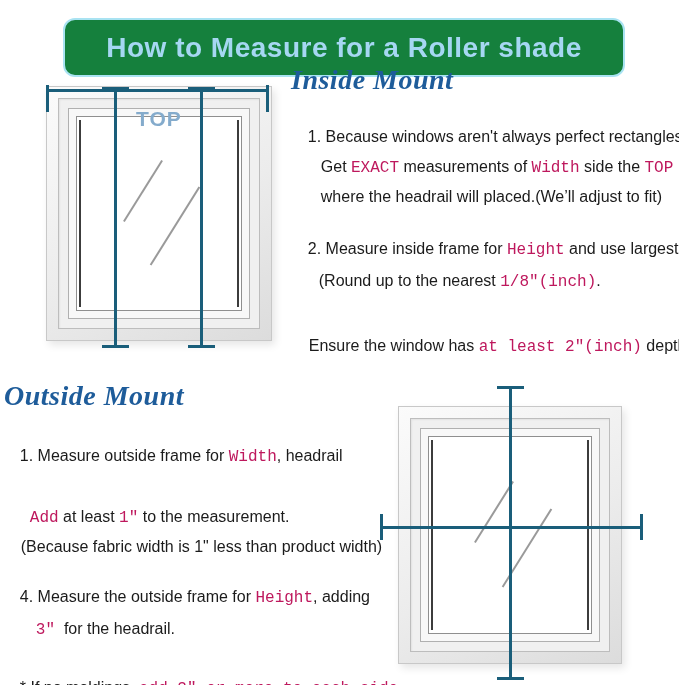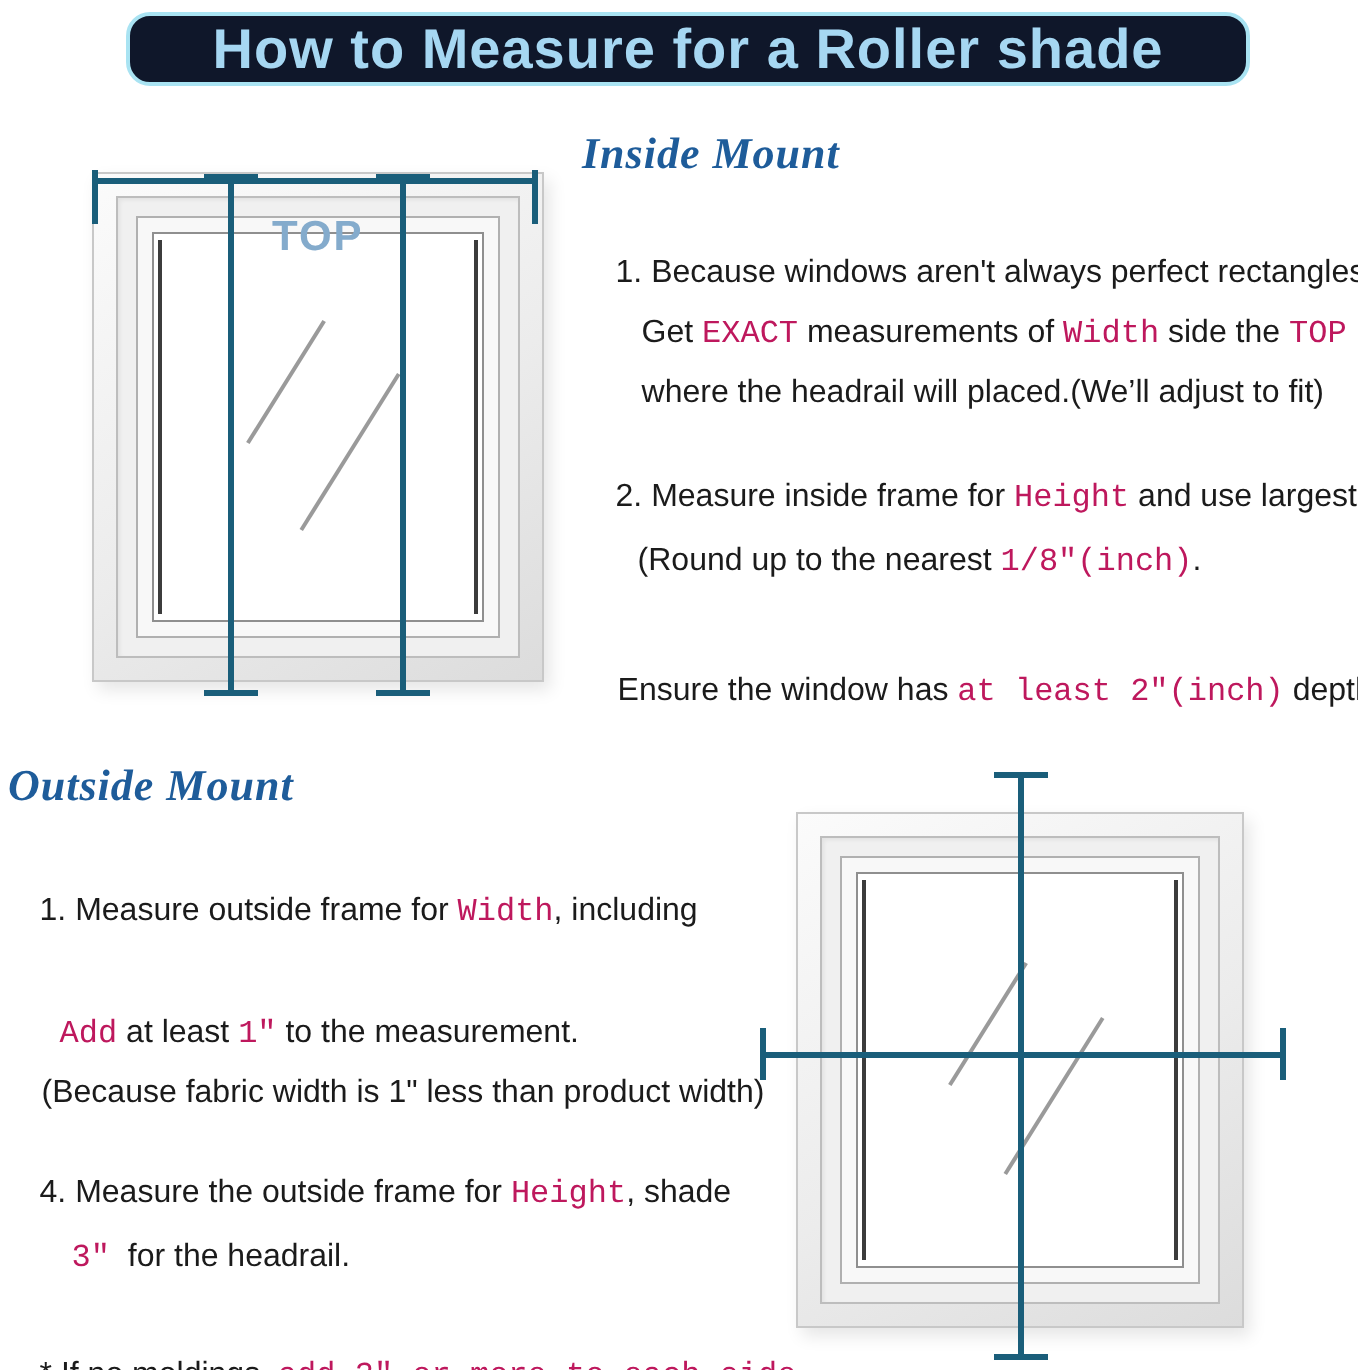--- a/index.html
+++ b/index.html
@@ -4,31 +4,31 @@
 <style>
   * { margin:0; padding:0; box-sizing:border-box; }
   body { background:#ffffff; }
   .canvas {
     position:relative; width:679px; height:685px; background:#ffffff;
     overflow:hidden; font-family:"Liberation Sans", sans-serif;
   }
 
   
   .banner {
-    position:absolute; left:63px; top:6px; width:562px; height:37px;
-    background:#0f172a; border:2px solid #A9E3F2; border-radius:12px;
+    position:absolute; left:63px; top:18px; width:562px; height:59px;
+    background:#15803d; border:2px solid #A9E3F2; border-radius:12px;
     display:flex; align-items:center; justify-content:center;
     color:#A6D7F2; font-size:28px; font-weight:bold; letter-spacing:0.5px;
     font-family:"Liberation Sans", sans-serif;
   }
 
   
   .sec-h {
     position:absolute; font-family:"Liberation Serif", serif;
-    font-style:italic; font-weight:bold; font-size:22px; color:#1E5C9A;
+    font-style:italic; font-weight:bold; font-size:28px; color:#1E5C9A;
     letter-spacing:0.5px;
   }
 
   
   .tline {
     position:absolute; font-family:"Liberation Sans", sans-serif;
     font-size:16px; color:#1B1B1B; white-space:pre; line-height:20px;
   }
   .pp { color:#be185d;font-family:Liberation Mono, monospace; }
 
@@ -122,31 +122,31 @@
     <span>(Round up to the nearest </span><span class="pp">1/8"(inch)</span><span>.</span>
   </div>
 
   <div class="tline" style="left:291px; top:316px;text-align:right;">
     <span>Ensure the window has </span><span class="pp">at least 2"(inch)</span><span> depth for an</span>
   </div>
 
   <div class="sec-h" style="left:4px; top:380px;text-align:right;">Outside Mount</div>
 
   <div class="tline" style="left:2px; top:426px;">
-    <span>1. Measure outside frame for </span><span class="pp">Width</span><span>, including</span>
+    <span>1. Measure outside frame for </span><span class="pp">Width</span><span>, headrail</span>
   </div>
   <div class="tline" style="left:12px; top:487px;">
     <span class="pp">Add</span><span> at least </span><span class="pp">1"</span><span> to the measurement.</span>
   </div>
   <div class="tline" style="left:3px; top:517px;">
     <span>(Because fabric width is 1" less than product width)</span>
   </div>
 
   <div class="tline" style="left:2px; top:567px;">
-    <span>4. Measure the outside frame for </span><span class="pp">Height</span><span>, shade</span>
+    <span>4. Measure the outside frame for </span><span class="pp">Height</span><span>, adding</span>
   </div>
   <div class="tline" style="left:18px; top:599px;">
     <span class="pp">3"</span><span>  for the headrail.</span>
   </div>
 
   <div class="tline" style="left:2px; top:658px;">
     <span>* If no moldings, </span><span class="pp">add 3" or more to each side.</span>
   </div>
 
   <div class="window" style="left:398px; top:406px; width:224px; height:258px;">

